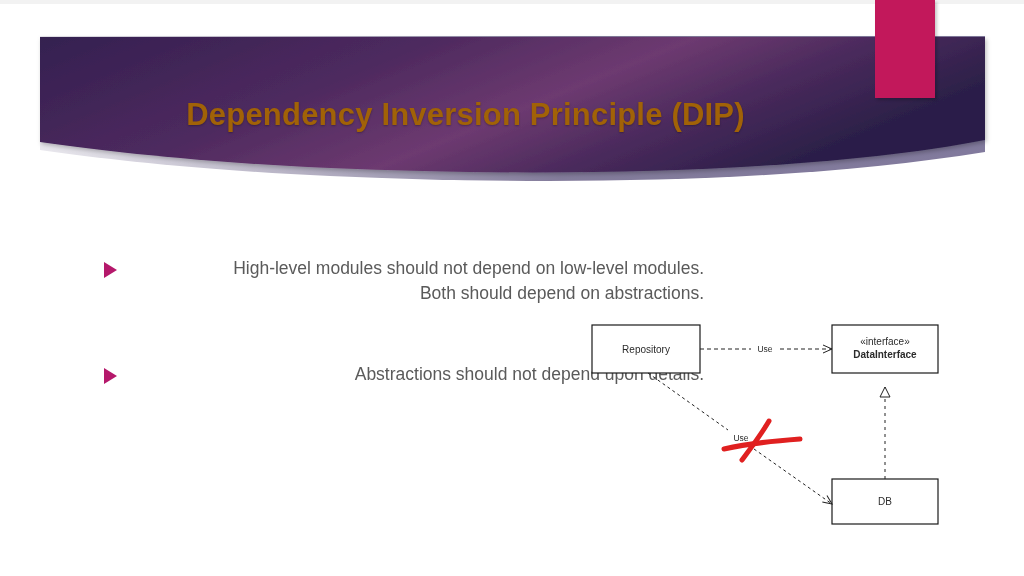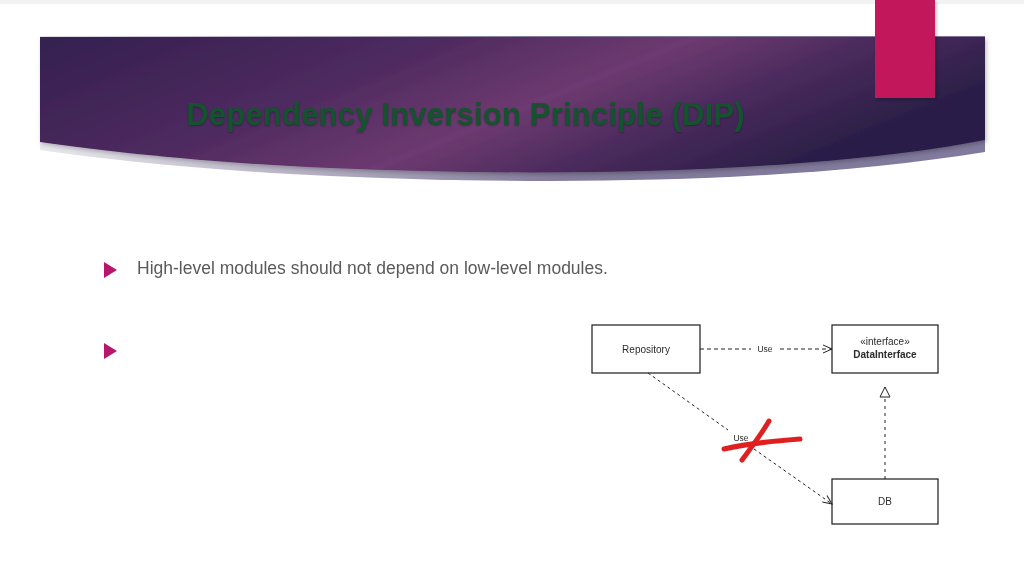--- a/index.html
+++ b/index.html
@@ -32,21 +32,21 @@
     height: 200px;
   }
   .banner-svg { display: block; }
 
   .title-text {
     position: absolute;
     left: 40px;
     top: 96px;
     width: 851px;
     text-align: center;
-    color: #14532d;
+    color: #a16207;
     font-family: "Liberation Sans", sans-serif;
     font-size: 31px;
     font-weight: 600;
     letter-spacing: 0.2px;
     line-height: 38px;
     white-space: nowrap;
     text-shadow: 0 1px 2px rgba(0,0,0,0.28);
   }
 
   
@@ -80,20 +80,21 @@
     border-top: 8px solid transparent;
     border-bottom: 8px solid transparent;
     border-left: 13px solid #b5186b;
   }
   .bullet-line {
     color: #5a5a5a;
     font-family: "Liberation Sans", sans-serif;
     font-size: 17.5px;
     line-height: 25px;
     white-space: nowrap;
+    text-align: right;
   }
 
   
   .uml {
     position: absolute;
     left: 576px;
     top: 308px;
     width: 400px;
     height: 230px;
   }
@@ -143,24 +144,26 @@
   <div class="title-text">Dependency Inversion Principle (DIP)</div>
 </div>
 
 <div class="pink-bar"></div>
 
 <div class="bullets">
 
   <div class="bullet-block">
     <span class="bullet-marker"></span>
     <div class="bullet-line">High-level modules should not depend on low-level modules.</div>
+    <div class="bullet-line">Both should depend on abstractions.</div>
   </div>
 
   <div class="bullet-block">
     <span class="bullet-marker"></span>
+    <div class="bullet-line">Abstractions should not depend upon details.</div>
   </div>
 
 </div>
 
 <div class="uml">
   <svg width="400" height="230" viewBox="0 0 400 230">
     <defs>
       <marker id="openArrow" markerWidth="12" markerHeight="12" refX="10" refY="5" orient="auto" markerUnits="userSpaceOnUse">
         <path d="M 1 1 L 10 5 L 1 9" fill="none" stroke="#222" stroke-width="1"></path>
       </marker>

